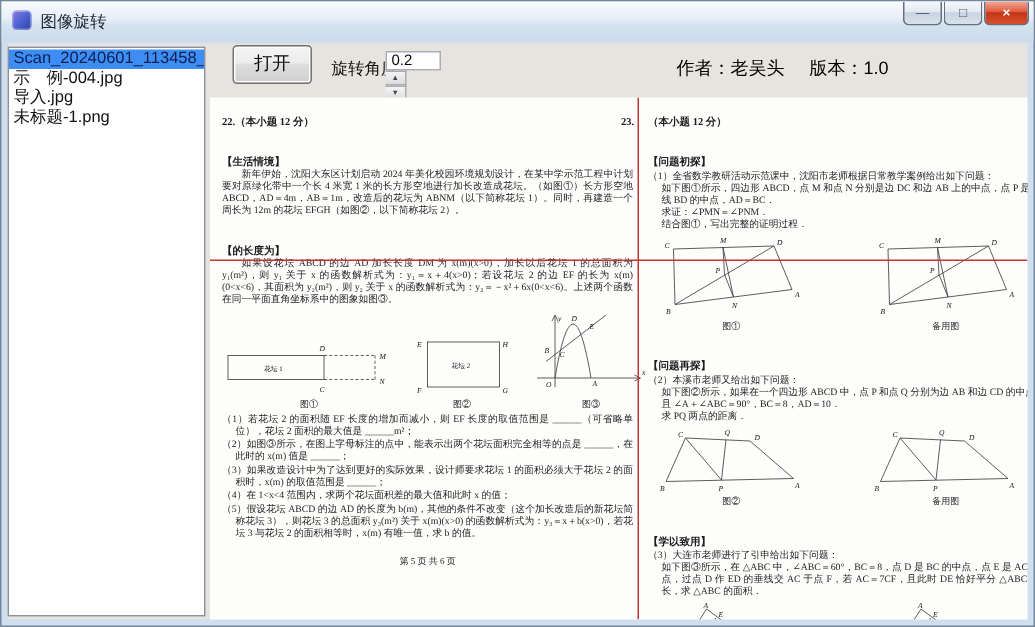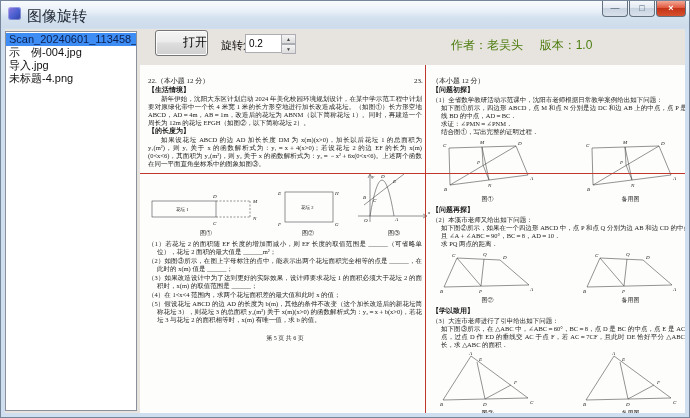--- a/index.html
+++ b/index.html
@@ -2,49 +2,49 @@
 <html><head>
 <meta charset="utf-8">
 <style>
   html,body{margin:0;padding:0;}
   body{width:690px;height:418px;overflow:hidden;background:#fff;font-family:"Liberation Sans",sans-serif;}
   .window{position:absolute;inset:0;border:1px solid #76869a;background:#cfdfef;box-sizing:border-box;}
   .titlebar{position:absolute;left:0;top:0;right:0;height:27px;
     background:linear-gradient(#f8fbfe,#e7eff7 40%,#d4e1ef 60%,#cddbea);}
   .appicon{position:absolute;left:7px;top:6px;width:13px;height:13px;border-radius:3px;
     background:linear-gradient(135deg,#8f7ae0,#4a5fd0 55%,#2e3ea0);box-shadow:inset 0 0 0 1px #ffffff55;}
-  .wtitle{position:absolute;left:26px;top:6px;font-size:15px;color:#1d2430;}
+  .wtitle{position:absolute;left:26px;top:6px;font-size:11px;color:#1d2430;}
   .capbtn{position:absolute;top:0;height:16px;border:1px solid #62707f;border-top:none;
     border-radius:0 0 4px 4px;background:linear-gradient(#f6f9fc,#e2e9f1 45%,#c9d4e1 50%,#d8e1eb);
     color:#45586c;font-size:9px;text-align:center;line-height:14px;box-sizing:border-box;}
   .capbtn.close{background:linear-gradient(#f4a896,#e0593f 45%,#c33418 50%,#d7512e);color:#fff;font-weight:bold;}
   .client{position:absolute;left:4px;right:4px;top:28px;bottom:4px;background:#e7e4df;}
   .listbox{position:absolute;left:0;top:2px;width:132px;bottom:2px;background:#fff;
     border:1px solid #8a919c;box-sizing:border-box;padding:1px 0;}
   .li{font-size:11px;line-height:13px;padding:0 3px;white-space:nowrap;overflow:hidden;color:#111;}
   .li.sel{background:#3d8df5;color:#0c2050;}
   .btn{position:absolute;width:51px;height:24px;border:1px solid #757575;border-radius:3px;
     background:linear-gradient(#f4f4f4,#ececec 45%,#dedede 50%,#cfcfcf);
-    font-size:12px;color:#000;text-align:right;line-height:22px;box-shadow:inset 0 0 0 1px #fdfdfd;}
+    font-size:12px;color:#000;text-align:center;line-height:22px;box-shadow:inset 0 0 0 1px #fdfdfd;}
   .lbl{position:absolute;font-size:11px;color:#111;}
-  .spinbox{position:absolute;left:240px;top:5px;height:19px;display:flex;}
+  .spinbox{position:absolute;left:252px;top:5px;height:19px;display:flex;flex-direction:column;}
   .spinval{width:32px;height:17px;border:1px solid #abadb3;background:#fff;font-size:10px;
     padding:0 0 0 3px;font-family:"Liberation Sans",sans-serif;}
   .spinarrows{width:14px;display:flex;flex-direction:column;}
   .sparrow{flex:1;border:1px solid #abadb3;border-left:none;background:linear-gradient(#f4f4f4,#dcdcdc);
     font-size:5px;line-height:8px;text-align:center;color:#444;}
-  .author{position:absolute;left:446px;top:8px;font-size:12px;color:#4d7c0f;}
+  .author{position:absolute;left:446px;top:8px;font-size:12px;color:#000000;}
   .docarea{position:absolute;left:135px;top:36px;right:0;bottom:0;background:#fdfdfc;overflow:hidden;}
   .redline-h{position:absolute;left:0;right:0;top:108px;height:1px;background:#c2372d;z-index:6;}
   .redline-v{position:absolute;left:285px;top:0;bottom:0;width:1px;background:#c2372d;z-index:6;}
   .doc{position:absolute;font-family:"Liberation Serif","DejaVu Serif",serif;color:#1c1c1c;}
   .page-left{left:8px;top:12px;width:274px;}
   .page-right{left:292px;top:12px;width:268px;}
-  .qh{font-size:7px;line-height:9px;}
-  .sh{font-size:7px;font-weight:bold;line-height:9px;margin-top:0;}
+  .qh{font-size:7px;line-height:9px;font-weight:bold;}
+  .sh{font-size:7px;font-weight:bold;line-height:9px;margin-top:18px;}
   .t{font-size:6.5px;line-height:8px;text-align:justify;}
   .ind{text-indent:13px;}
   .item{font-size:6.5px;line-height:8px;padding-left:9px;text-indent:-9px;margin-top:1px;text-align:justify;}
   .figrow{display:flex;align-items:flex-end;gap:14px;margin:4px 0 2px 2px;}
   .figrow2{display:flex;align-items:flex-end;gap:48px;margin:3px 0 2px 8px;}
   .fig{text-align:center;}
   .cap{font-size:6px;margin-top:1px;text-align:center;}
   .footer{font-size:6px;text-align:center;margin-top:10px;}
   .qnum{position:absolute;left:-18px;top:0;font-size:7px;text-align:center;}
   svg{display:block;}
@@ -63,21 +63,21 @@
     <div class="capbtn" style="right:34px;width:26px;"><span>□</span></div>
     <div class="capbtn close" style="right:3px;width:30px;"><span>×</span></div>
   </div>
 
   <div class="client">
 
     <div class="listbox">
       <div class="li sel">Scan_20240601_113458_017.jp</div>
       <div class="li">示　例-004.jpg</div>
       <div class="li">导入.jpg</div>
-      <div class="li">未标题-4.png</div>
+      <div class="li">未标题-1.png</div>
     </div>
 
     <div class="btn" style="left:150px;top:1px;">打开</div>
     <div class="lbl" style="left:216px;top:9px;">旋转角度:</div>
     <div class="spinbox">
       <input class="spinval" value="0.2" style="">
       <div class="spinarrows">
         <div class="sparrow"><span>▲</span></div>
         <div class="sparrow"><span>▼</span></div>
       </div>

